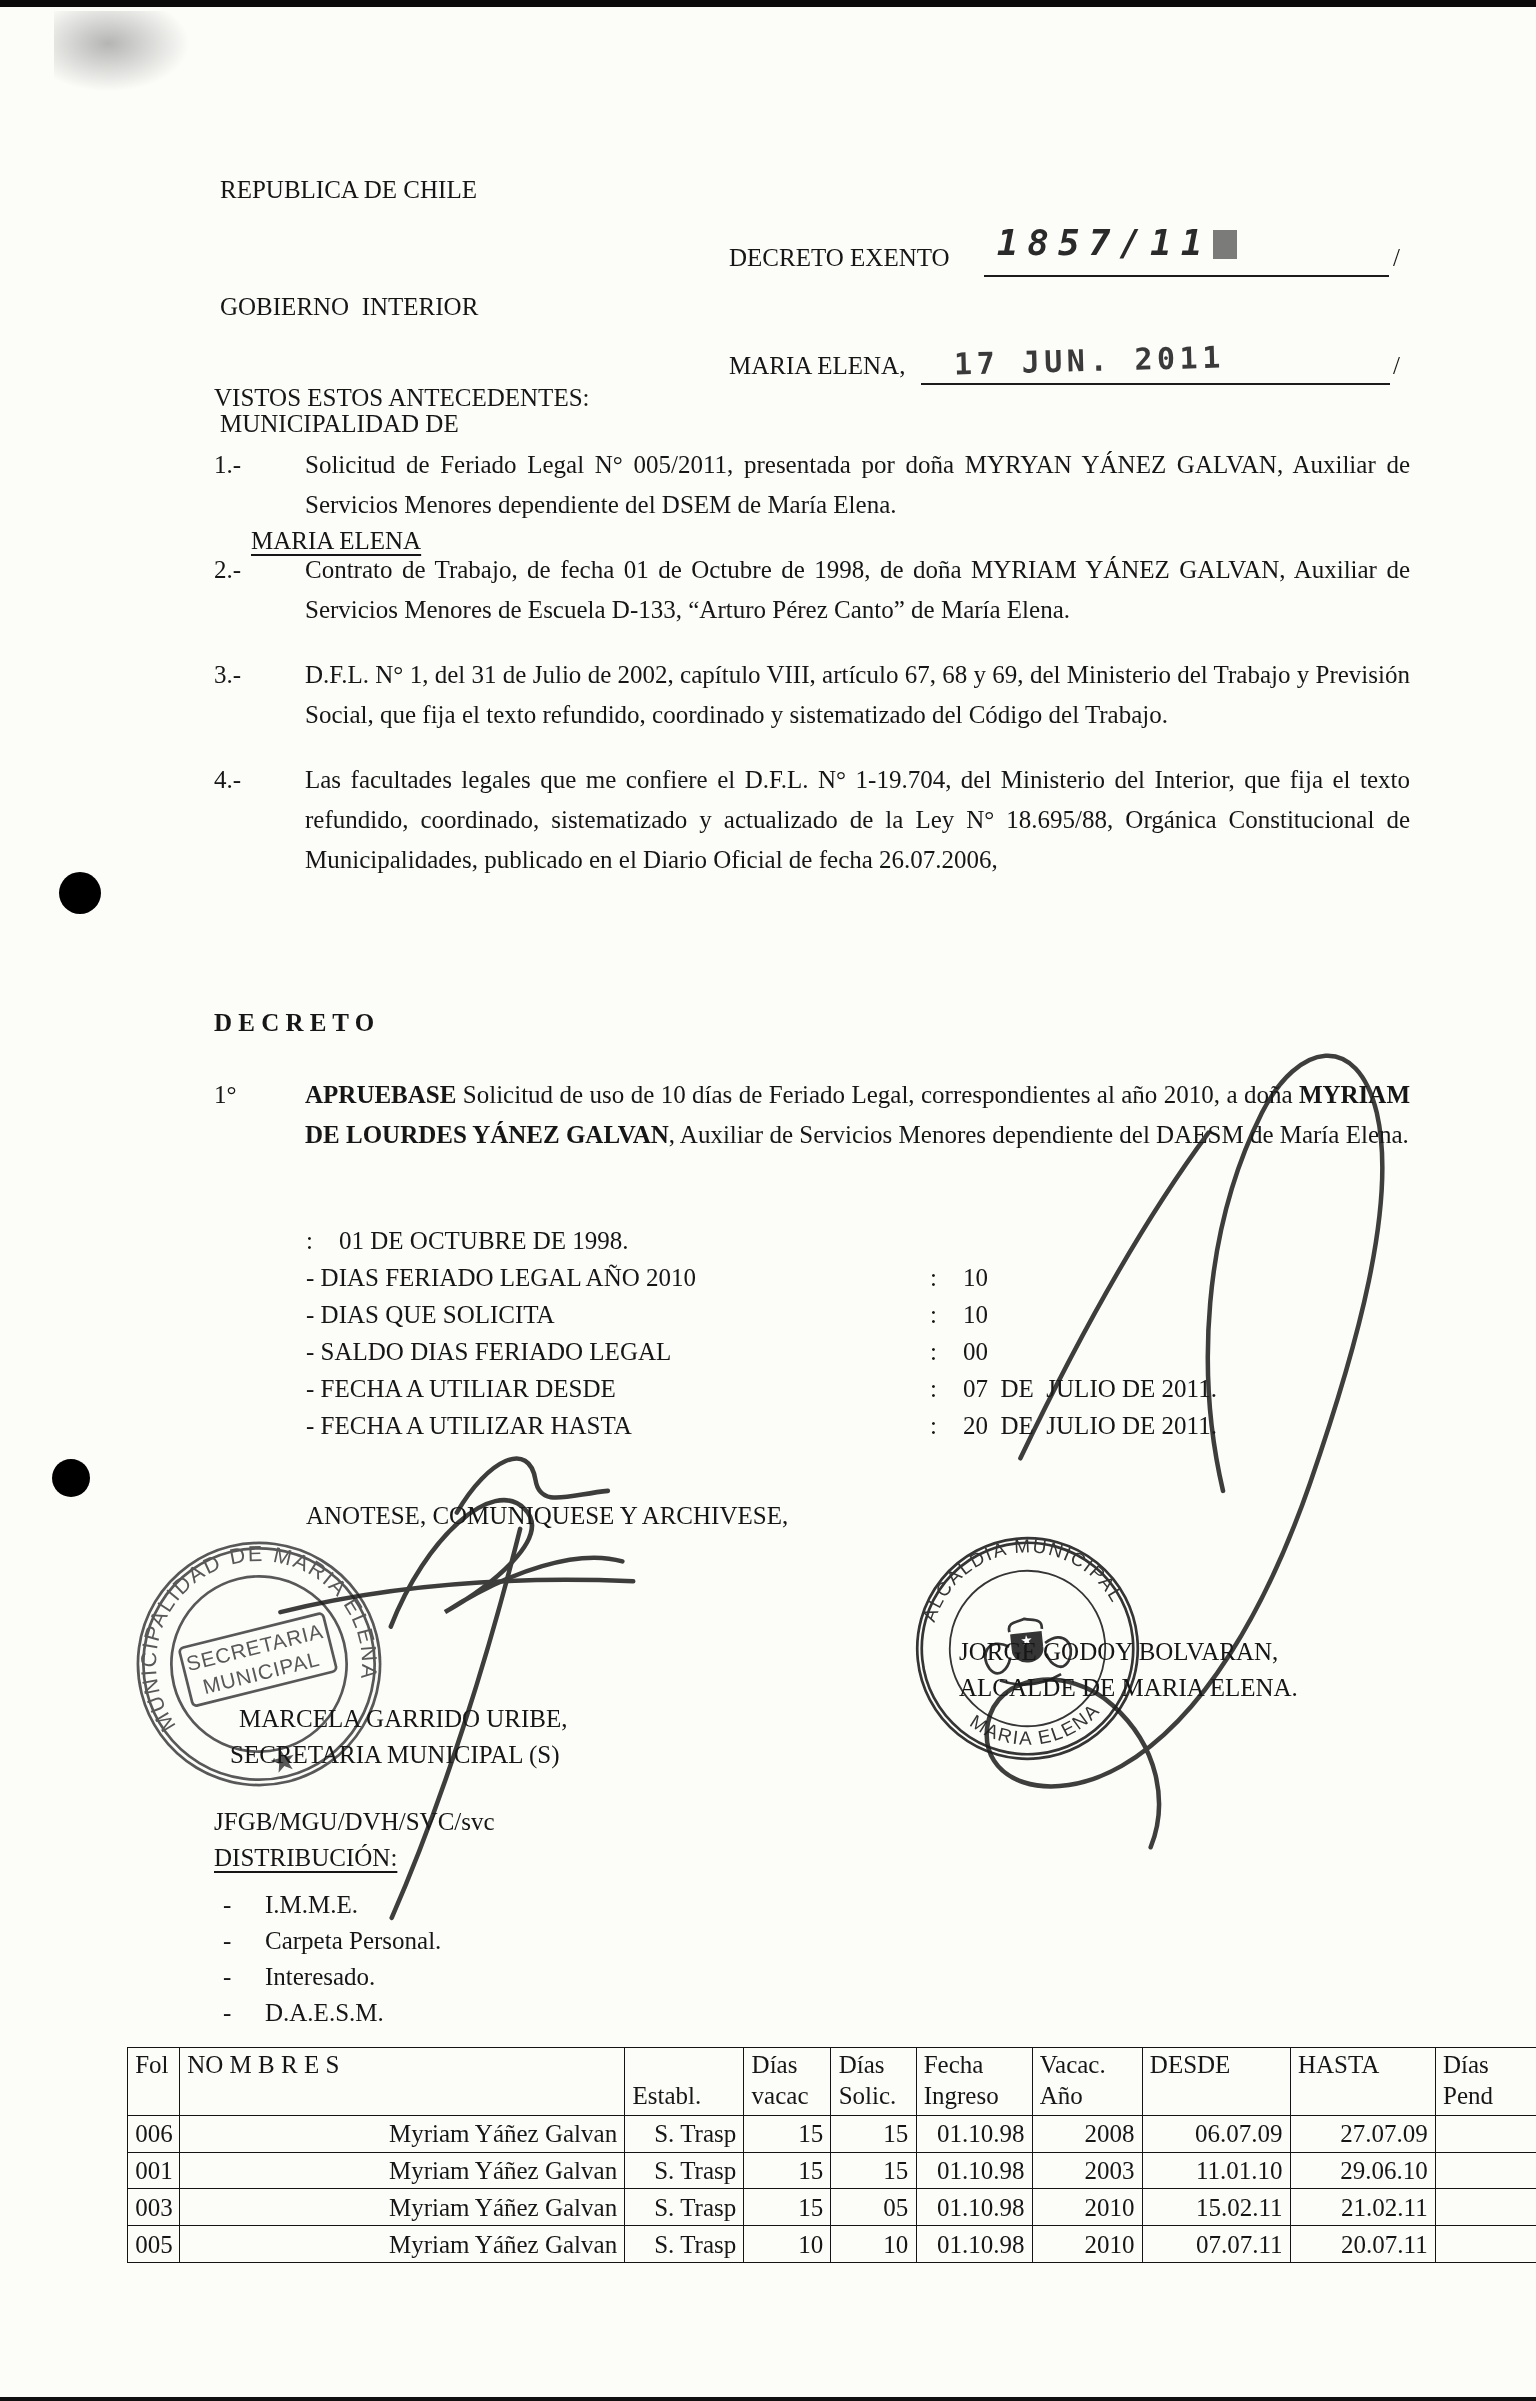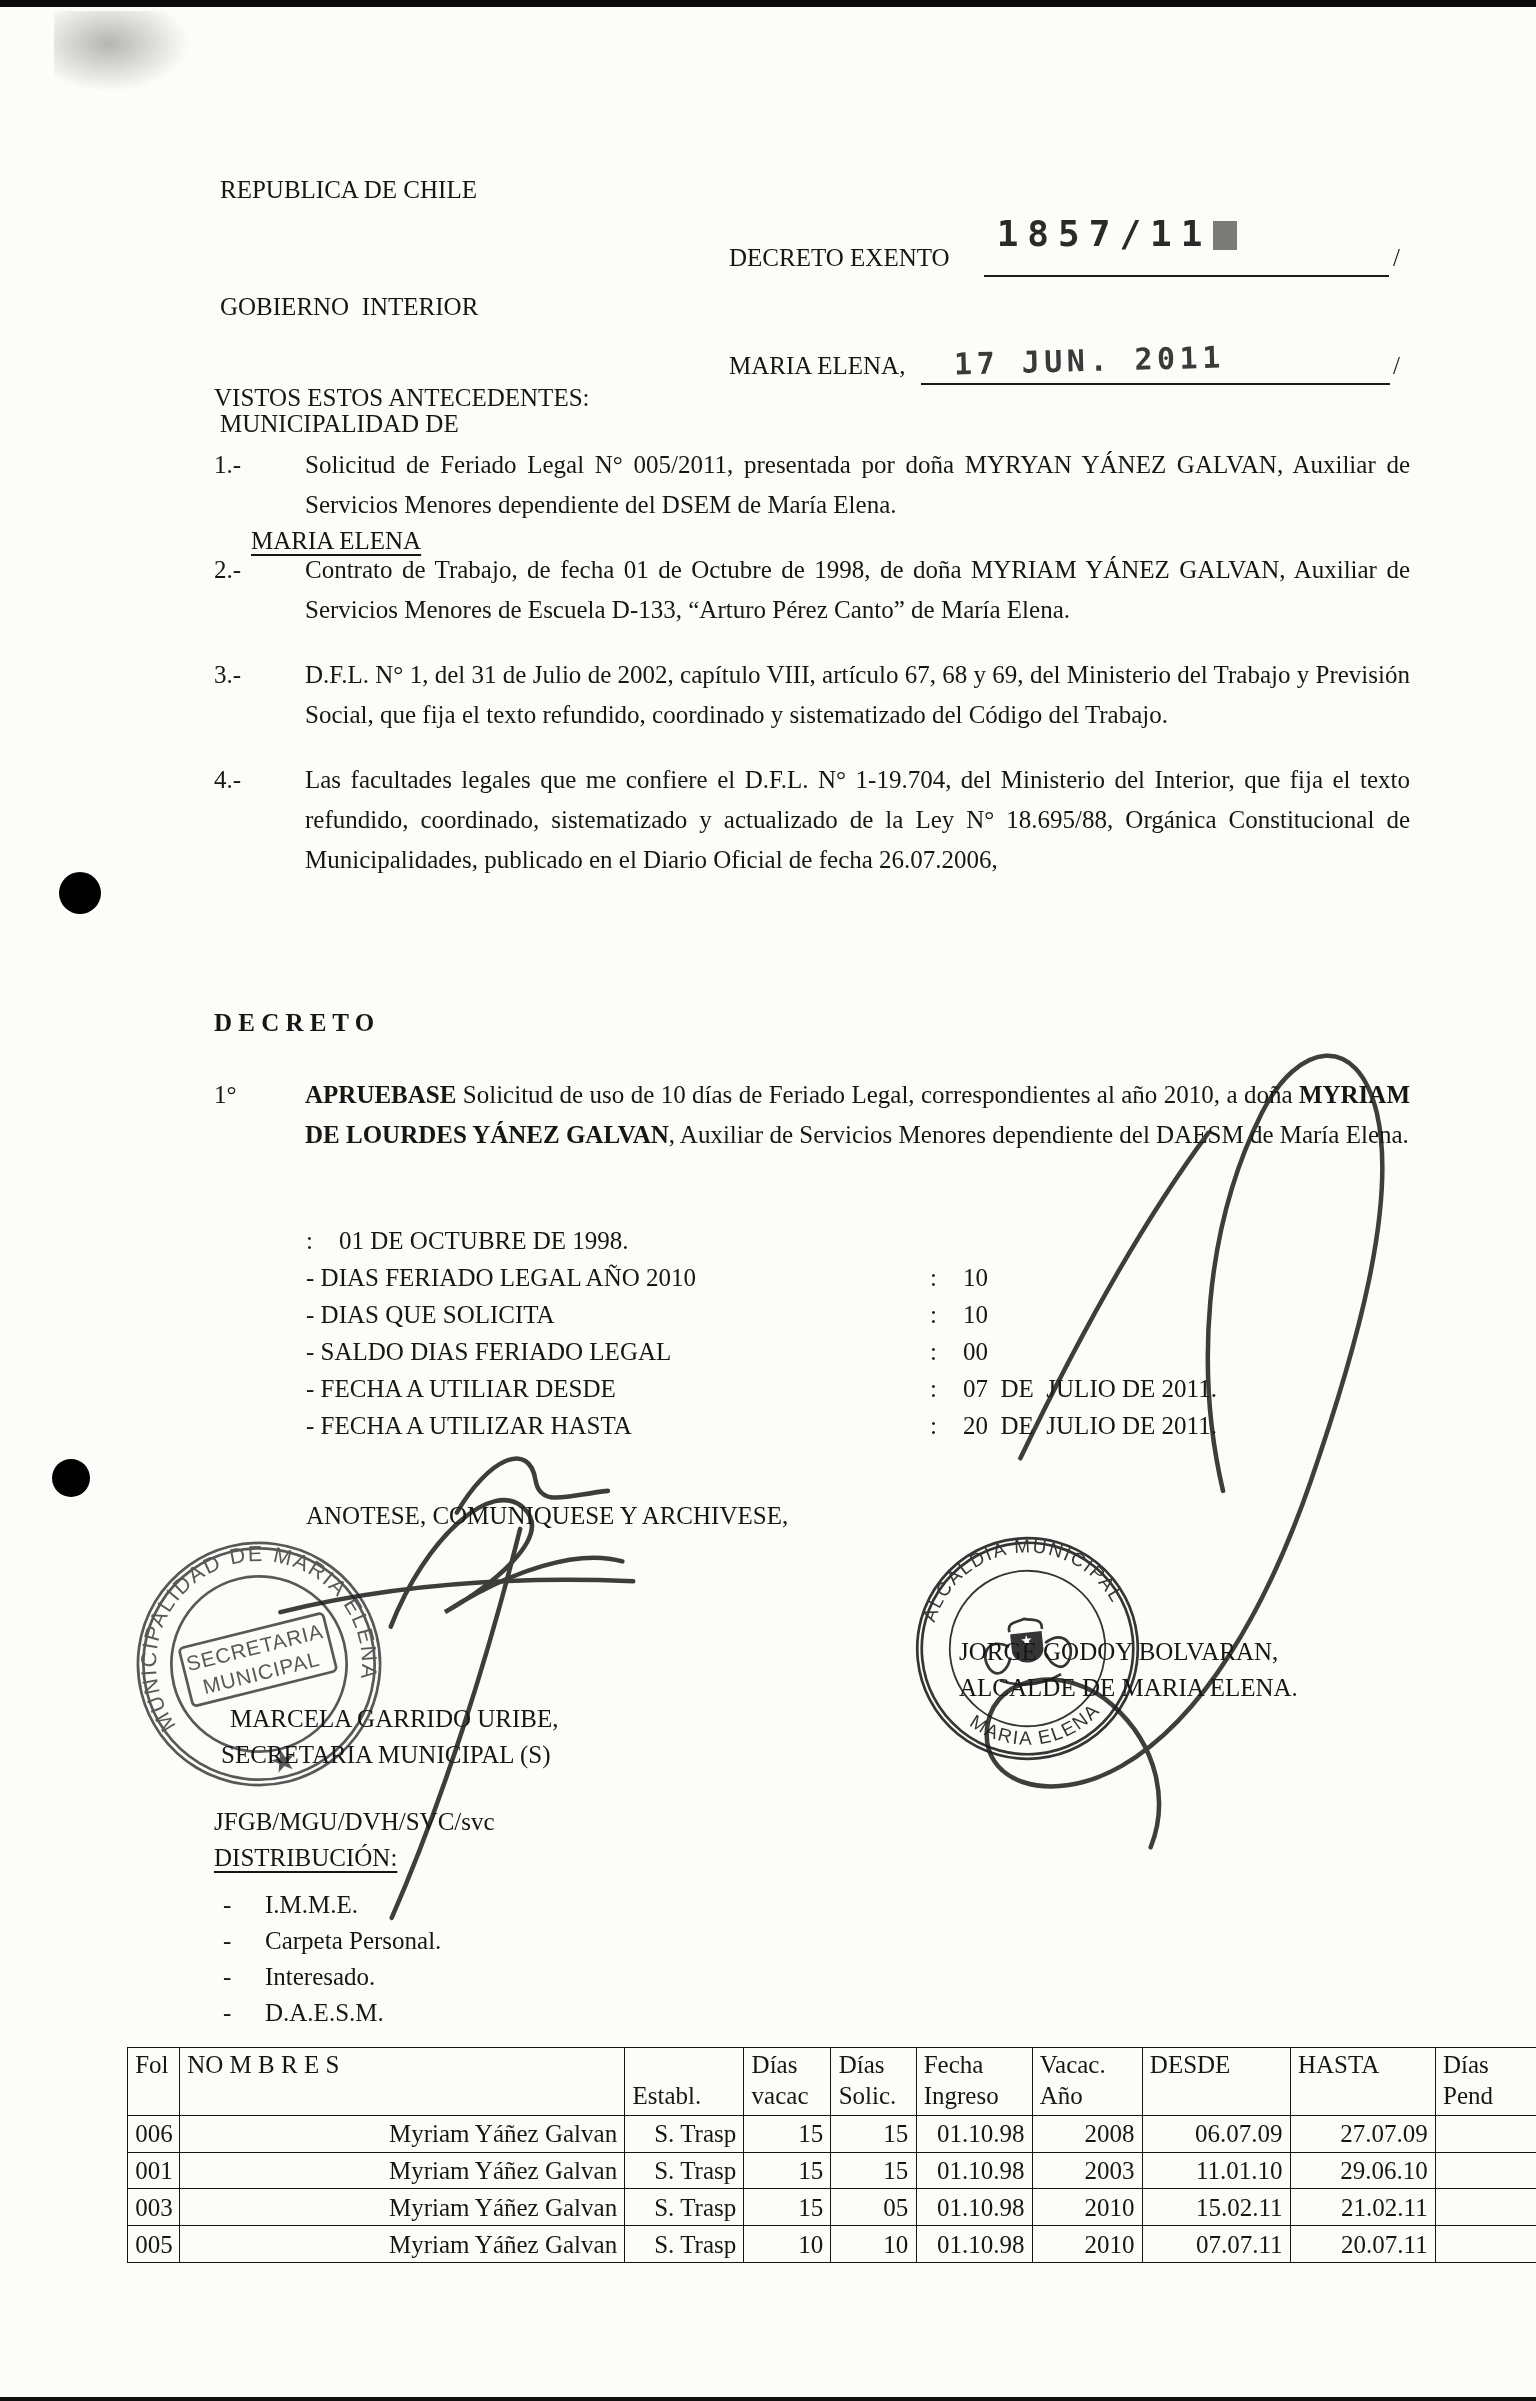--- a/index.html
+++ b/index.html
@@ -27,23 +27,23 @@
   .letterhead { left:220px; top:92px; line-height:39px; white-space:pre; }
   .letterhead .indent { margin-left:31px; }
   .u { text-decoration:underline; text-underline-offset:4.5px; }
 
   
   .stamp-line { position:absolute; width:697px; height:47px; }
   .sl-label { position:absolute; left:0; bottom:5.4px; }
   .sl-slot  { position:absolute; bottom:0; border-bottom:2.7px solid #1c1c1c; height:47px; }
   .sl-slash { position:absolute; left:664px; bottom:5.4px; }
   .stamp-number {
-    position:absolute; left:12.7px; bottom:21px;
+    position:absolute; left:12.7px; bottom:12px;
     font-family:"DejaVu Sans Mono", monospace; font-weight:bold;
-    font-size:36px; letter-spacing:9px; color:#2a2a2a;
+    font-size:36px; letter-spacing:9px; color:#2a2a2a;font-style:italic;
   }
   .ink-smudge { display:inline-block; width:23.5px; height:29px; background:#5a5a5a; opacity:.8; vertical-align:-3.6px; margin-left:1.8px; }
   .stamp-date {
     position:absolute; left:33px; bottom:5.4px;
     font-family:"DejaVu Sans Mono", monospace; font-weight:bold;
     font-size:30px; letter-spacing:4.5px; color:#3a3a3a;
     transform:rotate(-1.5deg);
   }
 
   
@@ -162,21 +162,21 @@
       <rect x="-82" y="-38" width="164" height="66" rx="5"></rect>
     </g>
     <g fill="#585858" font-family="Liberation Sans, sans-serif">
       <text font-size="24" letter-spacing="2" text-anchor="middle"><textPath href="#ringL" startOffset="50%">MUNICIPALIDAD DE MARIA ELENA</textPath></text>
       <text y="-11" text-anchor="middle" font-size="23" letter-spacing="1">SECRETARIA</text>
       <text y="18" text-anchor="middle" font-size="23" letter-spacing="1">MUNICIPAL</text>
       <text y="122" text-anchor="middle" font-size="34">★</text>
     </g>
   </svg>
 
-  <div class="abs sig-block z3" style="left:221px; top:1701px;">
+  <div class="abs sig-block z3" style="left:230px; top:1701px;">
     <div style="margin-left:9px;">MARCELA GARRIDO URIBE,</div>
     <div>SECRETARIA MUNICIPAL (S)</div>
   </div>
 
   <svg class="abs stamp-svg" width="235" height="235" viewBox="-130 -130 260 260" style="left:910px; top:1531px; transform:rotate(-6deg);font-size:28px">
     <defs>
       <path id="arcT" d="M -104,26 A 107,107 0 1 1 104,26"></path>
       <path id="arcB" d="M -106,14 A 107,107 0 0 0 106,14"></path>
     </defs>
     <g fill="none" stroke="#353535" stroke-width="3">

